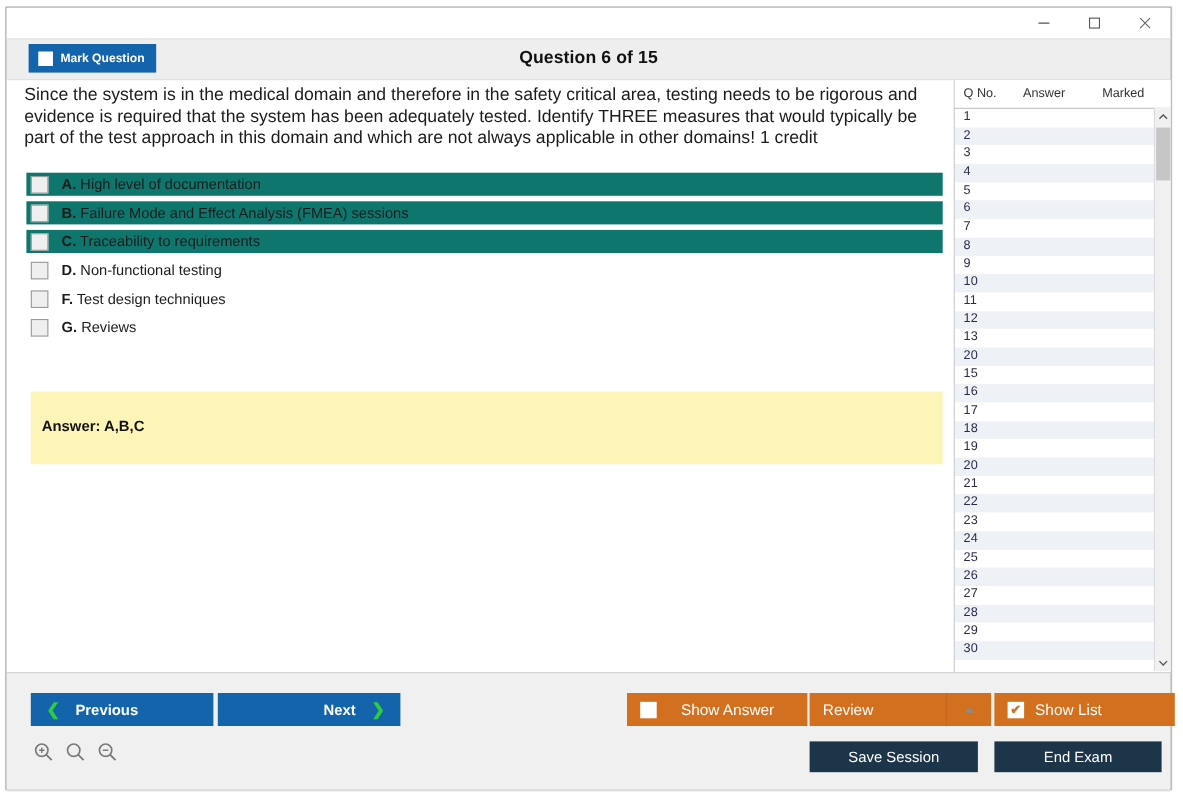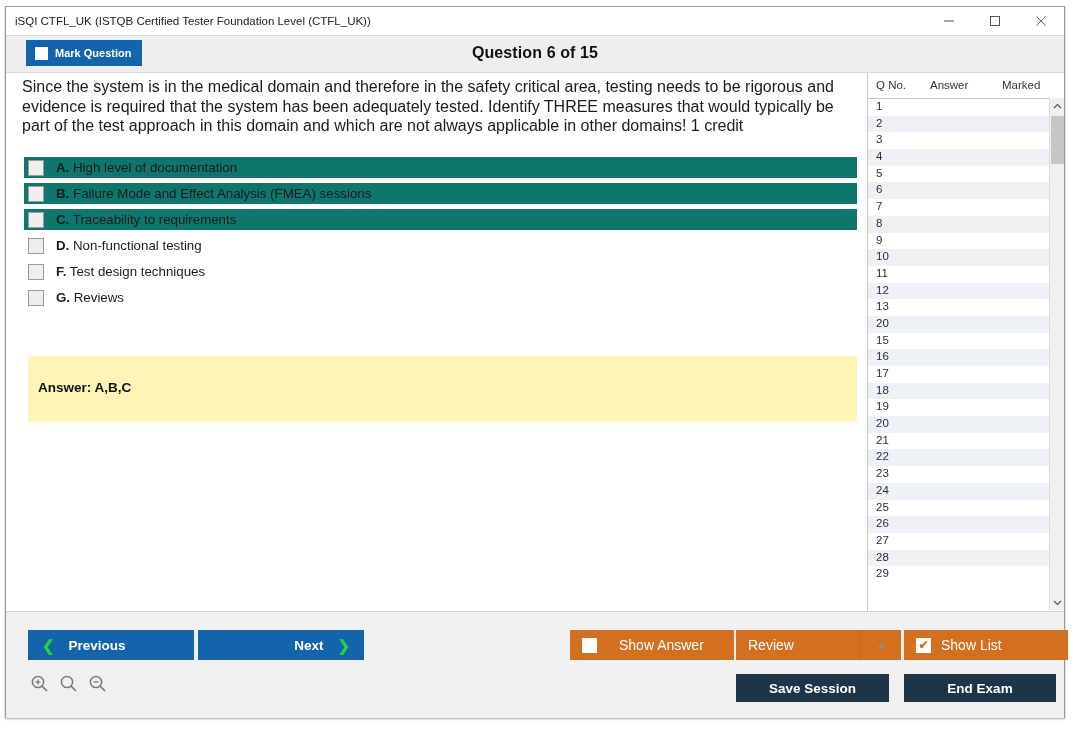--- a/index.html
+++ b/index.html
@@ -227,21 +227,21 @@
     border: none;
     cursor: pointer;
     font-family: "Liberation Sans", sans-serif;
     color: #ffffff;
     font-size: 13.5px;
     font-weight: bold;
     display: flex; align-items: center;
   }
   .btn-blue { background: #1464ab; height: 30px; }
   .btn-orange { background: #d2691e; height: 30px; background: #d2701f; }
-  .btn-navy { background: #1d3548; height: 28px; font-weight: bold; font-size: 13.5px; align-items: center; }
+  .btn-navy { background: #1d3548; height: 28px; font-weight: normal; font-size: 13.5px; align-items: center; }
 
   .btn-prev { left: 22px; top: 18px; width: 152px; justify-content: flex-start; padding-left: 14px; gap: 14px; }
   .btn-next { left: 192px; top: 18px; width: 152px; justify-content: flex-end; padding-right: 14px; gap: 14px; }
   .chev { color: #2ecc40; font-size: 15px; font-weight: bold; line-height: 1; }
 
   .btn-show-answer { left: 564px; top: 18px; width: 152px; justify-content: flex-start; padding-left: 12px; gap: 22px; font-weight: normal; font-size: 14px;}
   .btn-review { left: 730px; top: 18px; width: 153px; justify-content: flex-start; padding-left: 12px; font-weight: normal; font-size: 14px; }
   .review-arrow {
     position: absolute; right: 0; top: 0;
     width: 40px; height: 30px;
@@ -270,21 +270,20 @@
   }
   .zoom-icons span { display: flex; cursor: pointer; color: #7a7a7a; }
 </style>
 </head>
 <body>
 
 <div id="app">
   <div class="window">
 
     <div class="titlebar">
-      <div class="title-text">iSQI CTFL_UK (ISTQB Certified Tester Foundation Level (CTFL_UK))</div>
       <div class="win-controls">
         <div class="win-btn">
           <svg width="12" height="12" viewBox="0 0 12 12">
             <line x1="1" y1="6" x2="11" y2="6" stroke="#555" stroke-width="1"></line>
           </svg>
         </div>
         <div class="win-btn">
           <svg width="12" height="12" viewBox="0 0 12 12">
             <rect x="1.5" y="1.5" width="9" height="9" fill="none" stroke="#555" stroke-width="1"></rect>
           </svg>
@@ -485,20 +484,25 @@
             <div class="qrow alt">
               <span class="qrow-num">28</span>
               <span class="qrow-ans"></span>
               <span class="qrow-marked"></span>
             </div>
             <div class="qrow">
               <span class="qrow-num">29</span>
               <span class="qrow-ans"></span>
               <span class="qrow-marked"></span>
             </div>
+            <div class="qrow alt">
+              <span class="qrow-num">30</span>
+              <span class="qrow-ans"></span>
+              <span class="qrow-marked"></span>
+            </div>
           </div>
         <div class="vscroll">
           <div class="vscroll-arrow up">
             <svg width="9" height="7" viewBox="0 0 9 7">
               <polyline points="1,5 4.5,1.5 8,5" fill="none" stroke="#555" stroke-width="1.2"></polyline>
             </svg>
           </div>
           <div class="vscroll-thumb"></div>
           <div class="vscroll-arrow down">
             <svg width="9" height="7" viewBox="0 0 9 7">

